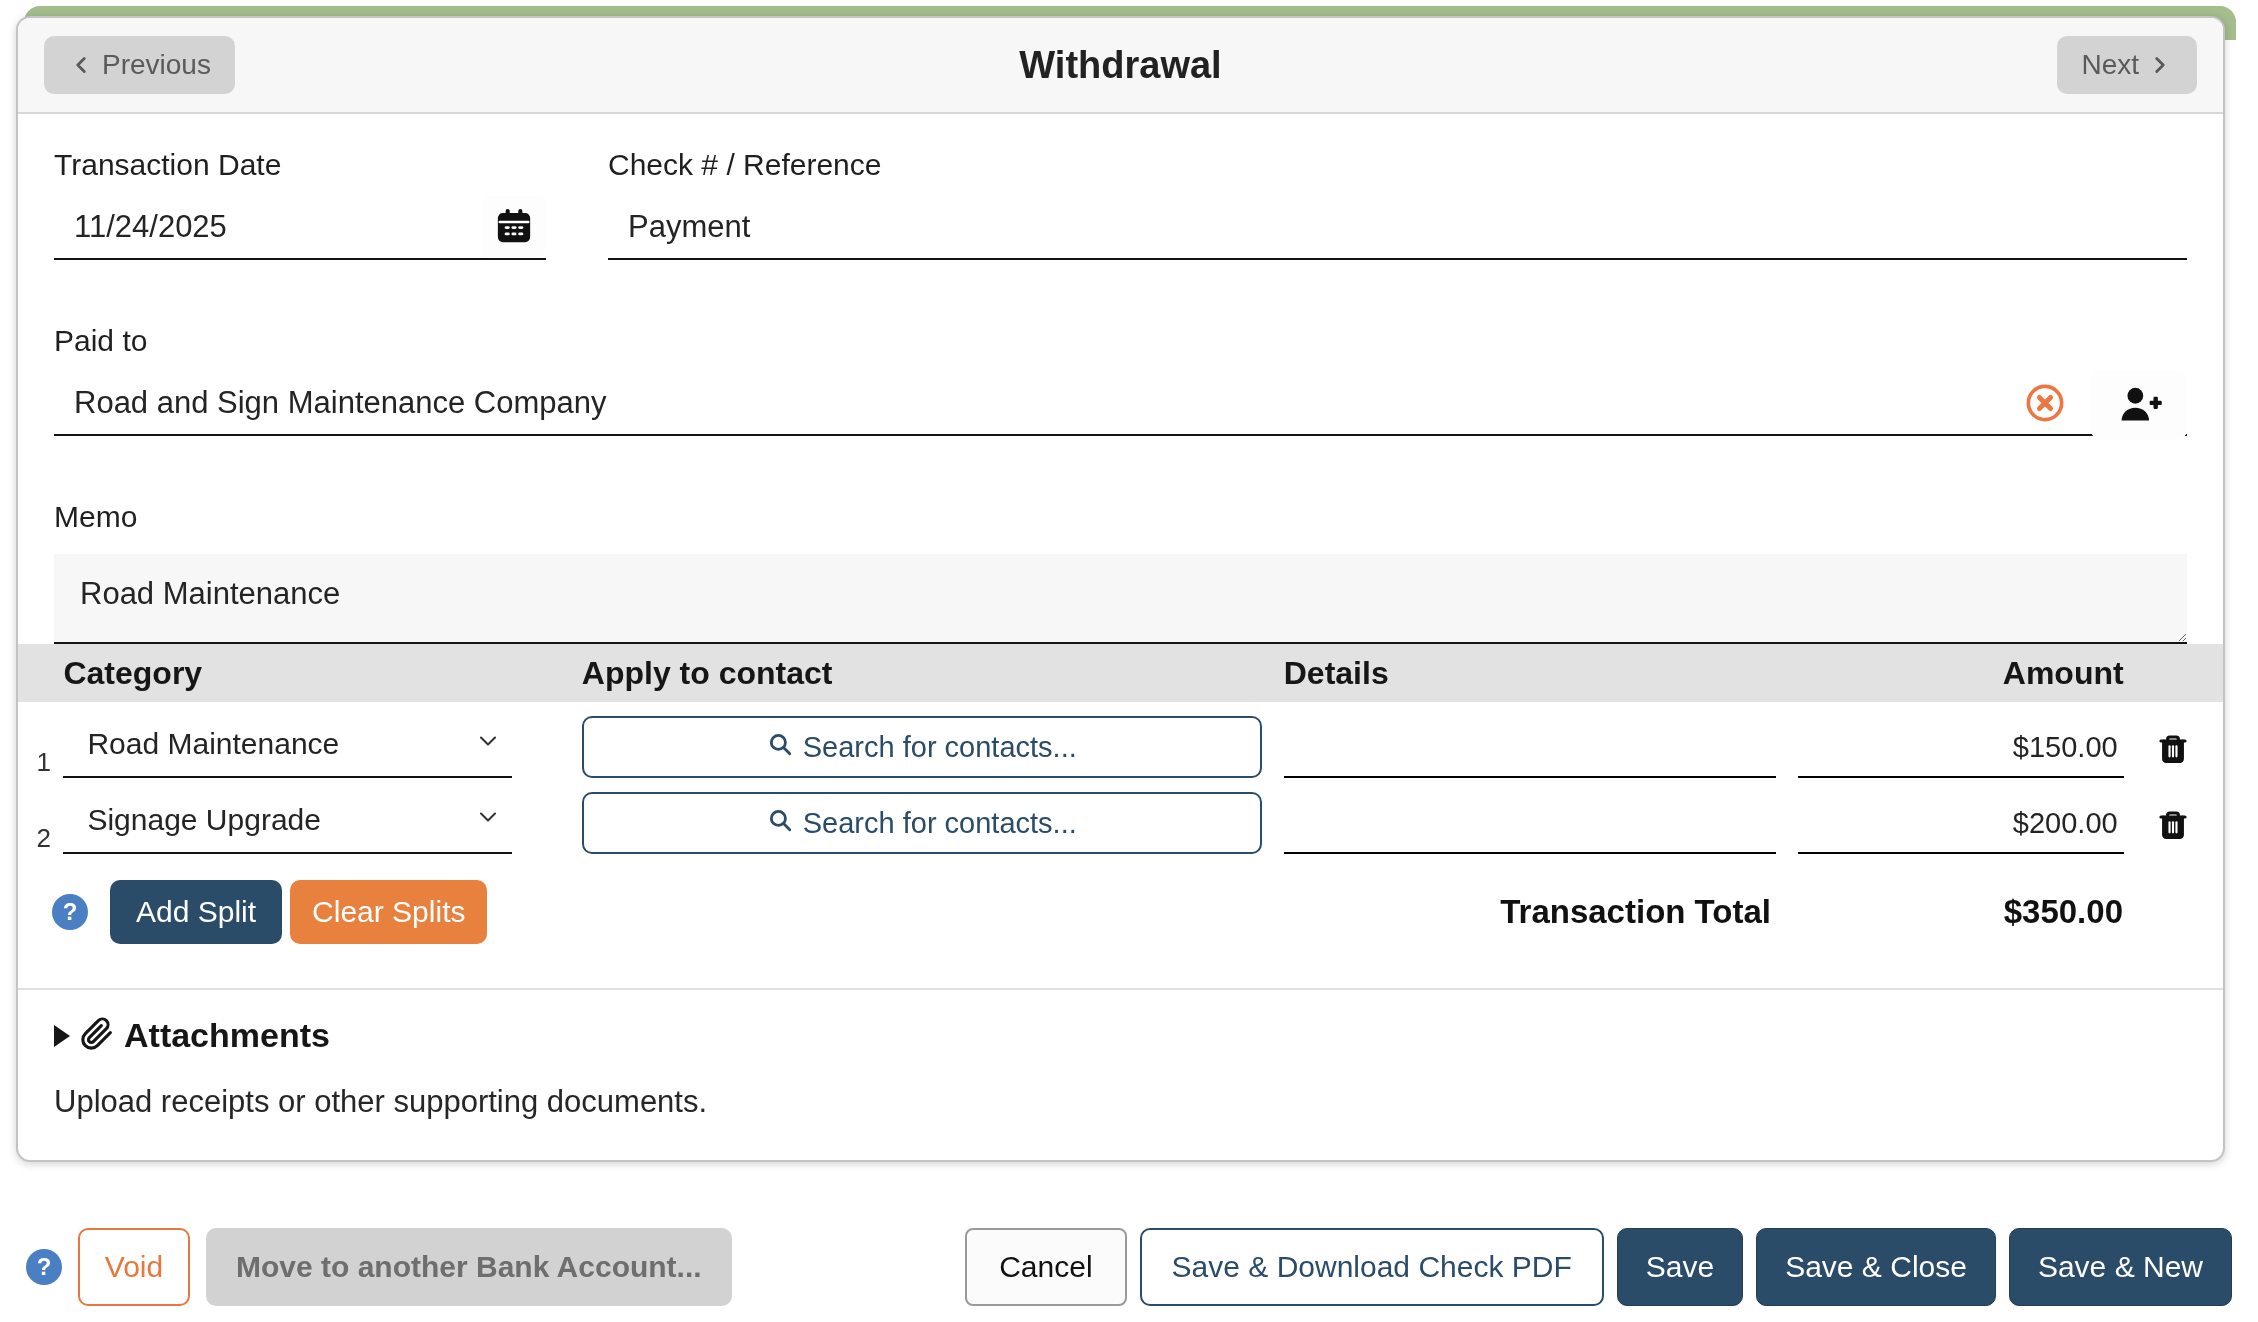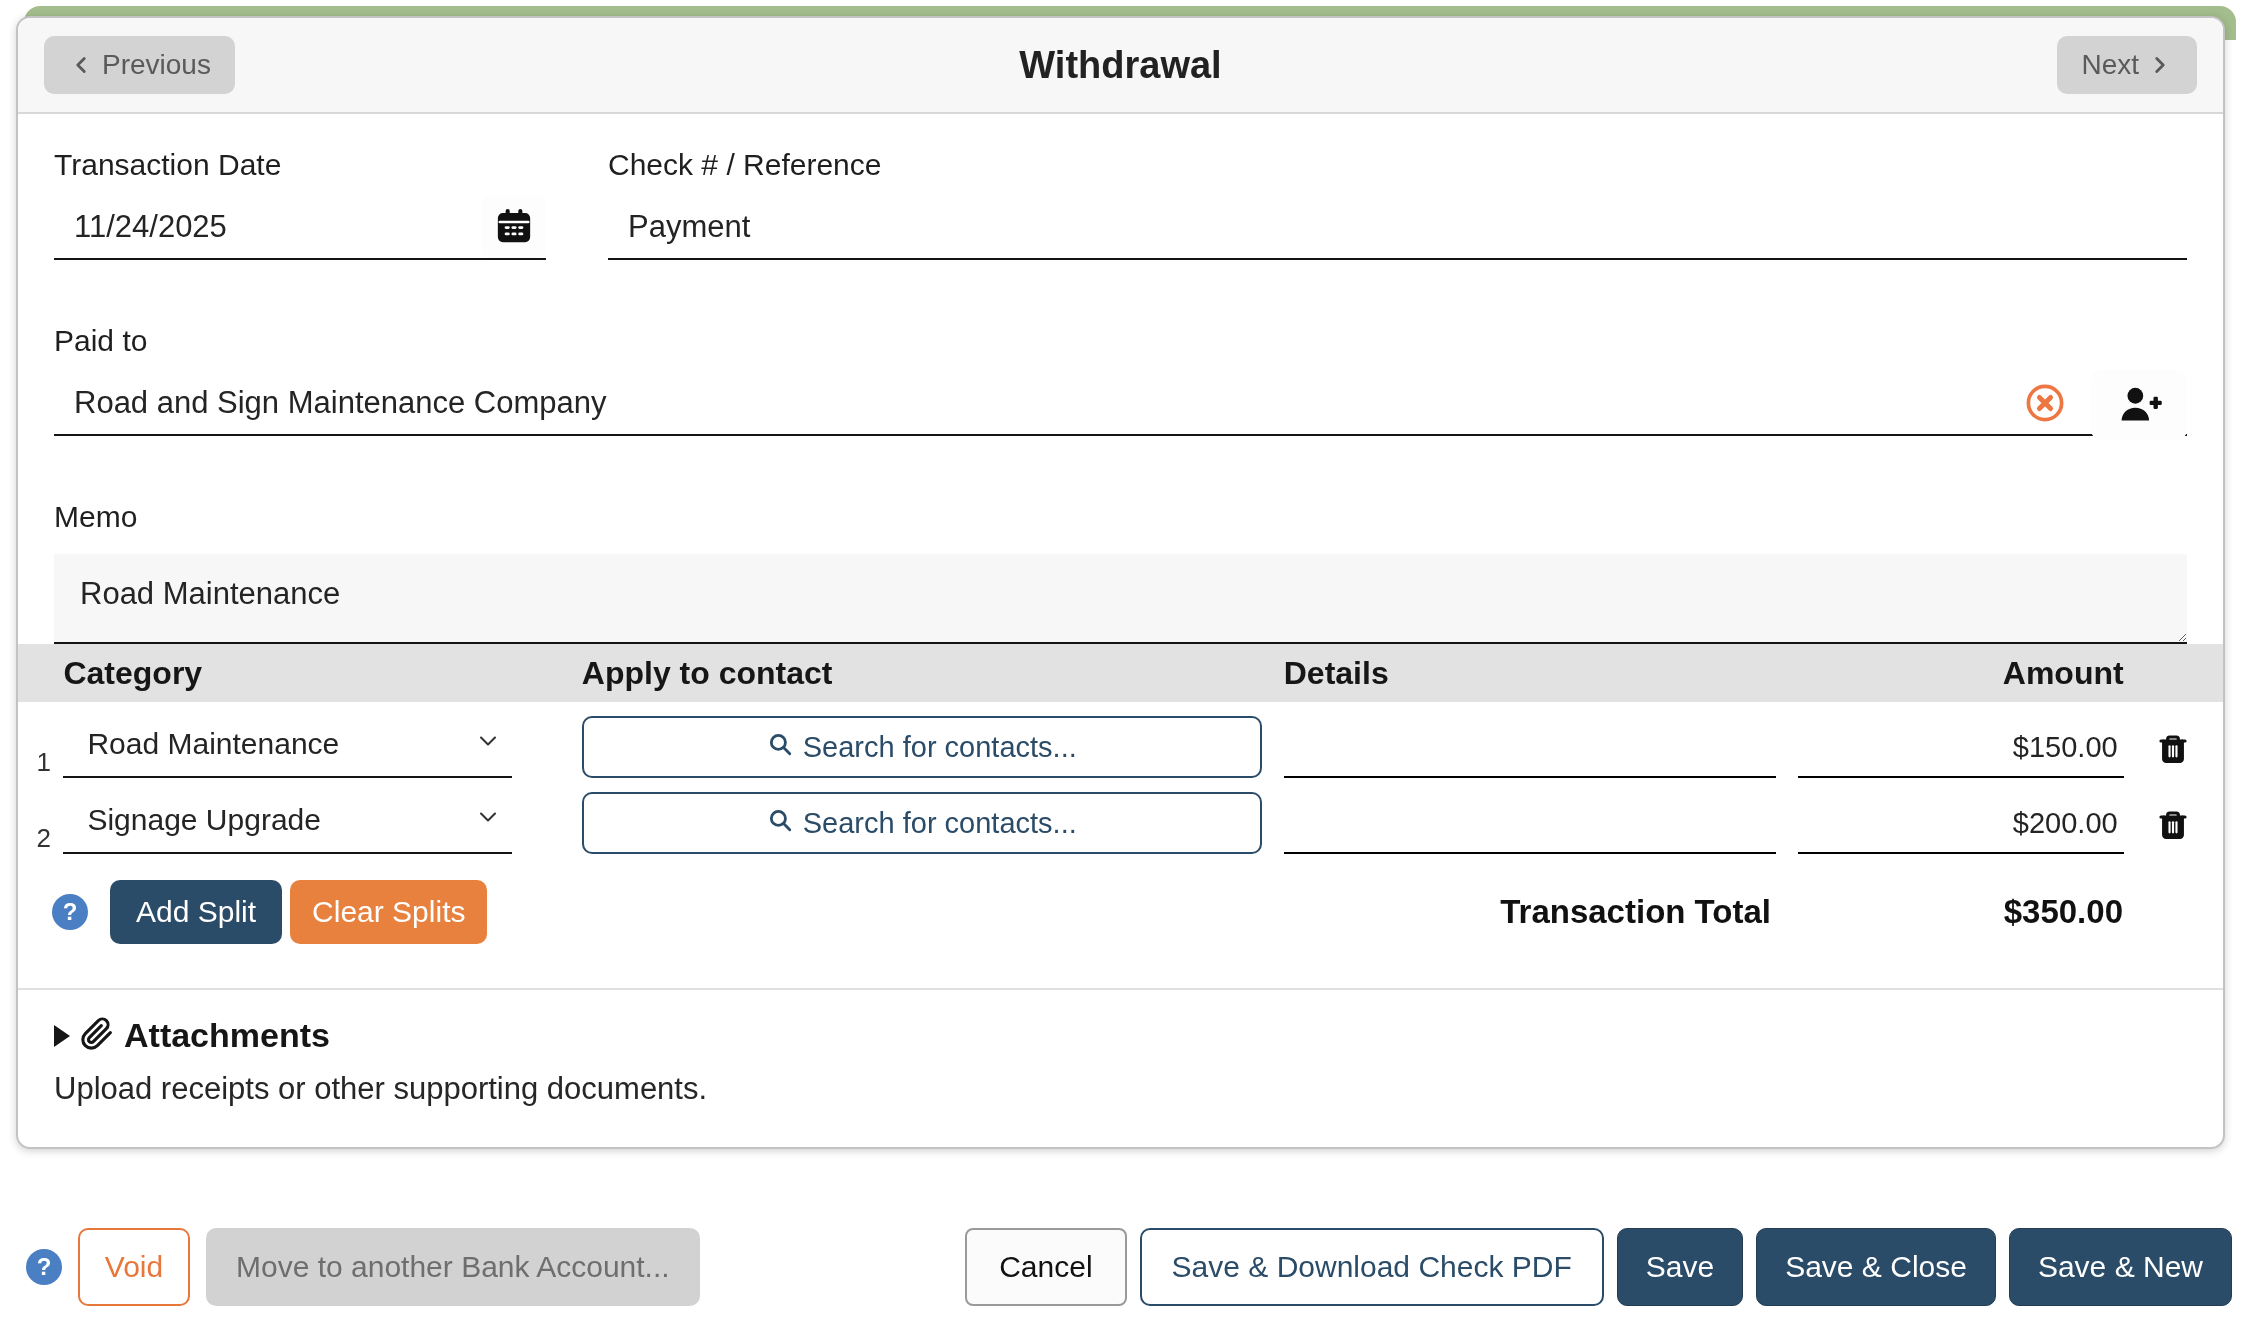--- a/index.html
+++ b/index.html
@@ -101,34 +101,34 @@
   .total-group { margin-left:auto; display:flex; align-items:center; }
   .total-label { font-size:33px; font-weight:bold; color:#111; }
   .total-value { width:352px; text-align:right; font-size:33px; font-weight:bold;
     color:#111; }
   .total-spacer { width:72px; }
 
   
   .attachments { margin-top:44px; border-top:2px solid #e0e0e0; padding:26px 36px 40px 36px; }
   .attach-head { display:flex; align-items:center; gap:10px; cursor:pointer; }
   .attach-title { font-size:34px; font-weight:bold; color:#161616; }
-  .attach-desc { margin-top:16px; font-size:31px; color:#262626; }
+  .attach-desc { margin-top:29px; font-size:31px; color:#262626; }
   .tri { width:0; height:0; border-top:11px solid transparent;
     border-bottom:11px solid transparent; border-left:16px solid #161616; }
 
   
   .footer { position:absolute; left:0; right:0; bottom:14px; height:82px;
     display:flex; align-items:center; padding:0 26px; }
   .footer .help-dot { margin-left:0; }
   .btn { font-family:"Liberation Sans", sans-serif; font-size:30px; height:78px;
     border-radius:10px; cursor:pointer; }
   .btn-void { margin-left:16px; width:112px; background:#ffffff;
     border:2.5px solid #e8773b; color:#e8773b; }
   .btn-move { margin-left:16px; padding:2px 30px; background:#d2d2d2;
-    border:none; color:#6e6e6e; }
+    border:none; color:#6e6e6e;font-weight:bold; }
   .right-group { margin-left:auto; display:flex; align-items:center; gap:13px; }
   .btn-cancel { background:#fbfbfb; border:2px solid #9a9a9a; color:#111;
     padding:0 32px; border-radius:8px; }
   .btn-savepdf { background:#ffffff; border:2.5px solid #2b4c68; color:#2b4c68;
     padding:0 30px; }
   .btn-navy { background:#2b4c68; border:1px solid #223d54; color:#ffffff;
     padding:0 28px; }
 </style>
 </head>
 <body>

